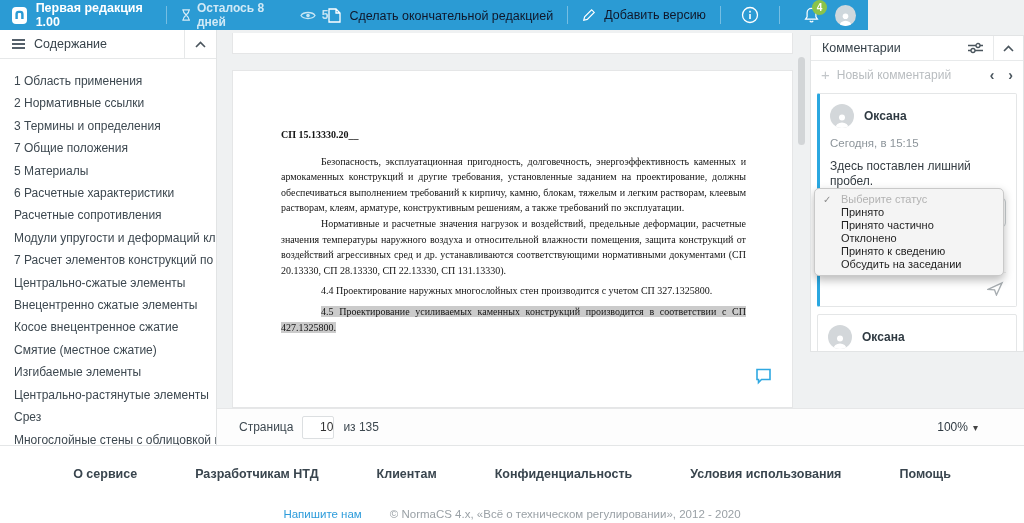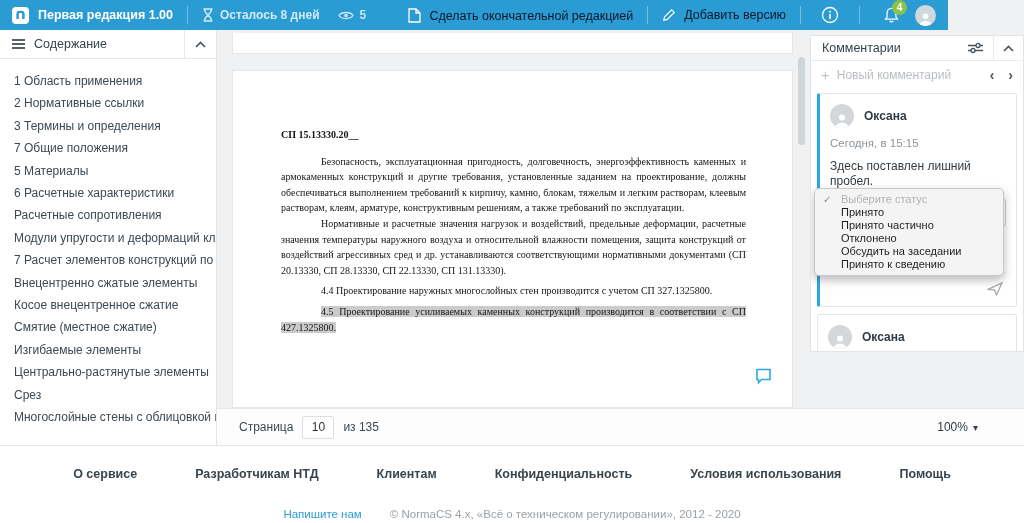--- a/index.html
+++ b/index.html
@@ -6,21 +6,21 @@
   html,body { width:1024px; height:523px; }
   body {
     position: relative; overflow: hidden;
     font-family: "Liberation Sans", "DejaVu Sans", sans-serif;
     background: #eff1f2; font-size: 12px; color:#37424a;
   }
   svg { display:block; }
 
   
   .topbar {
-    position:absolute; top:0; left:0; width:948px; height:30px;
+    position:absolute; top:0; left:0; width:868px; height:30px;
     background:#2b9bd4; display:flex; align-items:center; padding:0 12px;
     color:#fff; z-index:50;
   }
   .logo-box { width:17px; height:17px; background:#fff; border-radius:4px; display:flex; align-items:center; justify-content:center; }
   .tb-title { font-weight:bold; font-size:12.5px; margin-left:9px; }
   .tb-divider { width:1px; height:18px; background:rgba(255,255,255,.35); margin:0 14px; }
   .tb-muted { display:flex; align-items:center; gap:6px; color:rgba(255,255,255,.78); font-weight:bold; font-size:12px; }
   .tb-views { display:flex; align-items:center; gap:6px; color:rgba(255,255,255,.72); font-weight:bold; margin-left:18px; }
   .tb-right { margin-left:auto; display:flex; align-items:center; }
   .tb-btn { display:flex; align-items:flex-end; gap:8px; font-size:12.5px; color:#0f172a; cursor:pointer; white-space:nowrap; }
@@ -72,21 +72,21 @@
   .doc-scroll .thumb { position:absolute; top:22px; left:1px; width:7px; height:88px; background:#d2d5d7; border-radius:4px; }
 
   
   .pagebar {
     position:absolute; top:408px; left:217px; width:807px; height:37px;
     background:#fdfdfd; border-top:1px solid #e6e7e8; display:flex; align-items:center; padding:0 16px 0 22px; z-index:20;
   }
   .pagebar .lbl { color:#3d4850; font-size:12px; }
   .page-input {
     width:32px; height:23px; margin:0 9px; border:1px solid #dcdfe1; border-radius:2px;
-    text-align:center; font-size:12px; color:#333; font-family:inherit; background:#fff;
+    text-align:right; font-size:12px; color:#333; font-family:inherit; background:#fff;
   }
   .zoom-ctl { margin-left:auto; display:flex; align-items:center; gap:5px; color:#2f3a42; font-size:12px; cursor:pointer; margin-right:30px; }
   .caret { font-size:10px; color:#444; }
 
   
   .comments {
     position:absolute; top:35px; left:810px; width:214px; height:317px;
     background:#fff; border:1px solid #e2e4e5; overflow:hidden; z-index:15;
   }
   .cm-header { height:25px; border-bottom:1px solid #e8eaeb; display:flex; align-items:center; padding-left:11px; }
@@ -217,20 +217,21 @@
   <div class="sb-list">
     <div class="sb-item">1 Область применения</div>
     <div class="sb-item">2 Нормативные ссылки</div>
     <div class="sb-item">3 Термины и определения</div>
     <div class="sb-item">7 Общие положения</div>
     <div class="sb-item">5 Материалы</div>
     <div class="sb-item">6 Расчетные характеристики</div>
     <div class="sb-item">Расчетные сопротивления</div>
     <div class="sb-item">Модули упругости и деформаций клад…</div>
     <div class="sb-item">7 Расчет элементов конструкций по пр…</div>
+    <div class="sb-item">Центрально-сжатые элементы</div>
     <div class="sb-item">Внецентренно сжатые элементы</div>
     <div class="sb-item">Косое внецентренное сжатие</div>
     <div class="sb-item">Смятие (местное сжатие)</div>
     <div class="sb-item">Изгибаемые элементы</div>
     <div class="sb-item">Центрально-растянутые элементы</div>
     <div class="sb-item">Срез</div>
     <div class="sb-item">Многослойные стены с облицовкой ка…</div>
 
   </div>
 </div>
@@ -331,22 +332,22 @@
 
   </div>
 
   <div class="status-popup">
     <div class="popup-item placeholder">
       <span class="check">✓</span><span>Выберите статус</span>
     </div>
     <div class="popup-item">Принято</div>
     <div class="popup-item">Принято частично</div>
     <div class="popup-item">Отклонено</div>
+    <div class="popup-item">Принято к сведению</div>
     <div class="popup-item">Обсудить на заседании</div>
-    <div class="popup-item">Принято к сведению</div>
   </div>
 </div>
 
 <div class="footer">
   <div class="footer-links">
     <span>О сервисе</span>
     <span>Разработчикам НТД</span>
     <span>Клиентам</span>
     <span>Конфиденциальность</span>
     <span>Условия использования</span>

